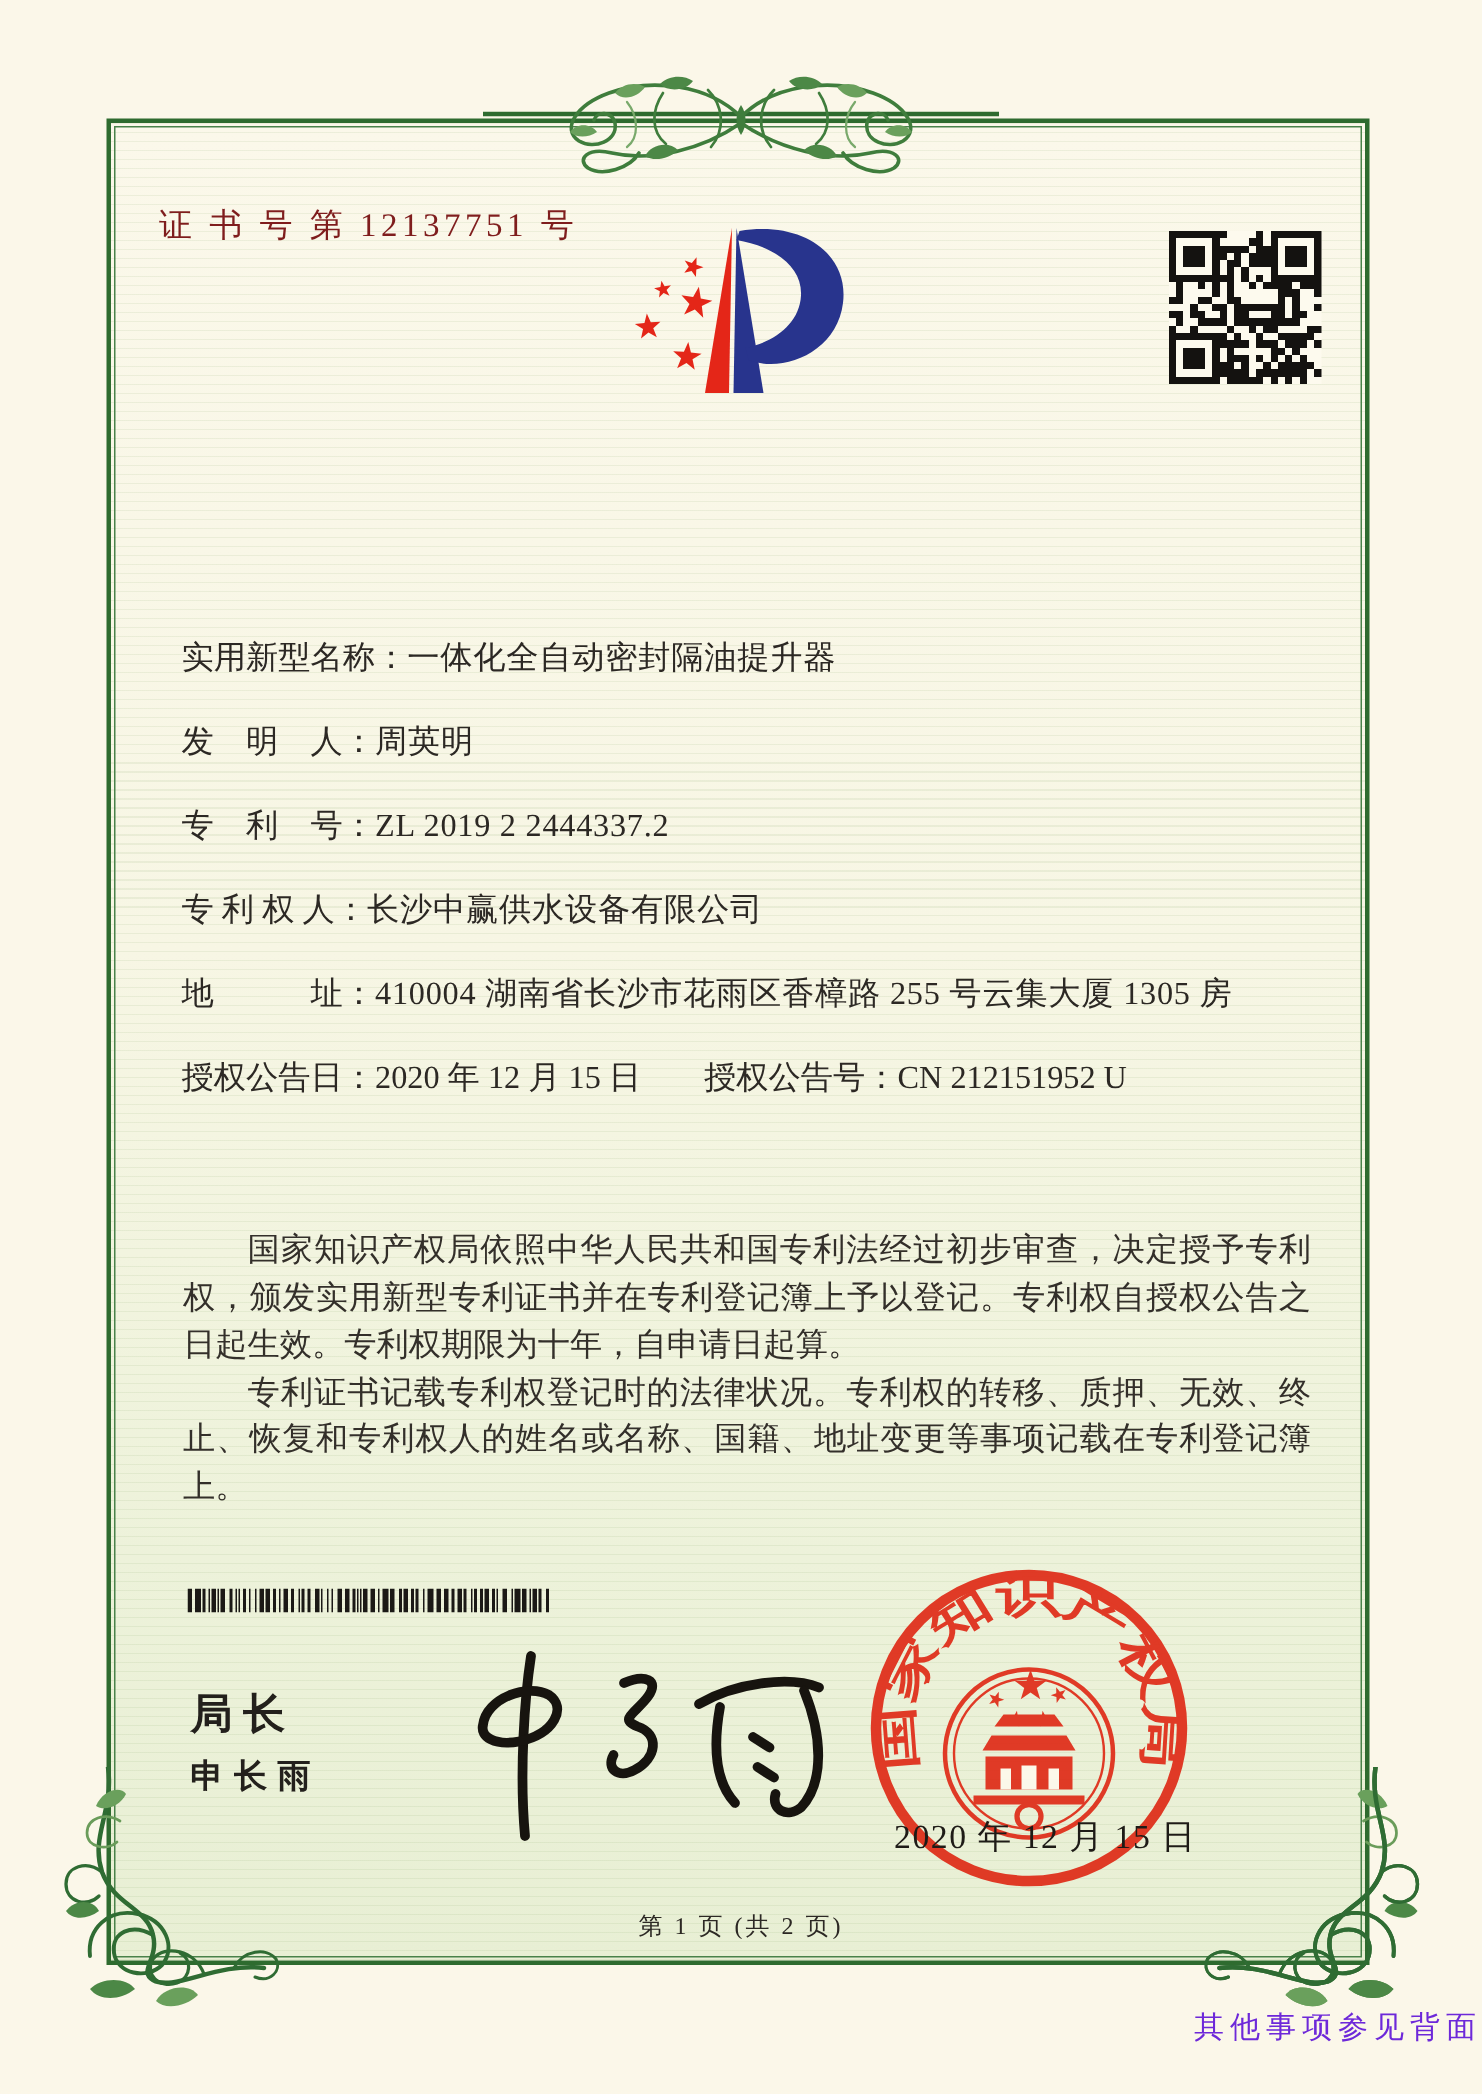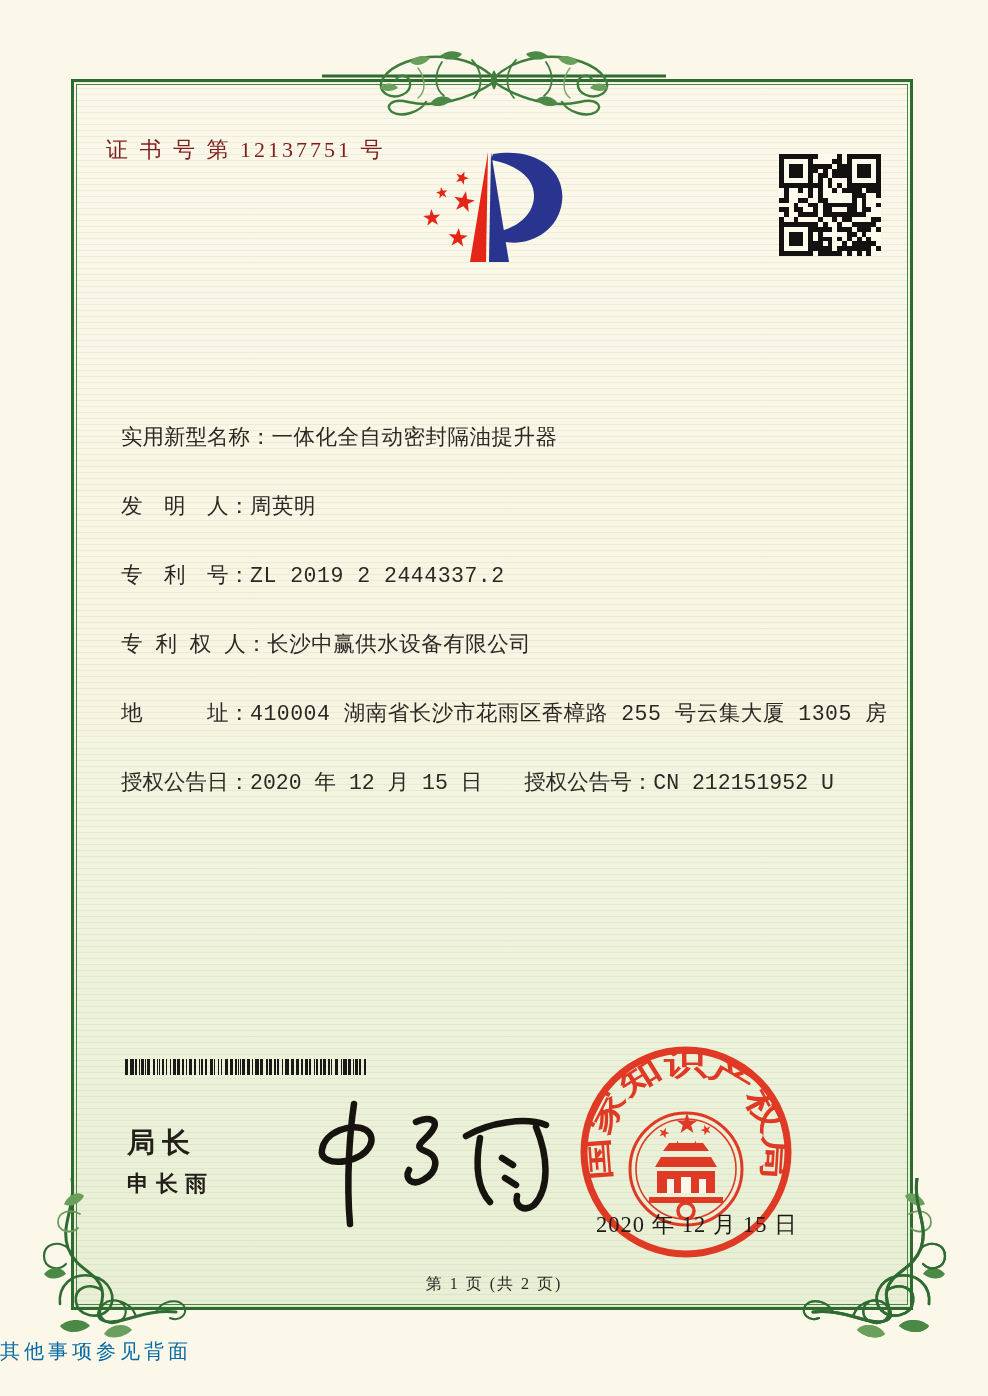--- a/index.html
+++ b/index.html
@@ -48,22 +48,22 @@
 
   .title{
     position:absolute;left:0;right:0;top:298px;
     text-align:center;font-size:46px;font-weight:bold;
     letter-spacing:13px;color:#17130e;text-indent:13px;
   }
 
   
   .fields{
     position:absolute;left:121px;top:424px;width:772px;
-    display:flex;flex-direction:column;gap:40px;
-    font-size:21.5px;line-height:29px;color:#2c2824;font-family:Liberation Mono, monospace;
+    display:flex;flex-direction:column;gap:27px;
+    font-size:21.5px;line-height:29px;color:#2c2824;
   }
   .field-row{display:flex;white-space:nowrap;}
   .field-label{flex:0 0 auto;white-space:pre;}
   .field-value{flex:0 1 auto;letter-spacing:0.5px;text-align:center;}
   .grant-row{display:flex;}
   .grant-pair{display:flex;white-space:pre;}
   .grant-pair + .grant-pair{margin-left:42px;}
 
   
   .body-text{
@@ -81,22 +81,22 @@
   #seal{position:absolute;left:577px;top:1043px;width:218px;height:218px;}
   .seal-date{
     position:absolute;left:596px;top:1209px;width:200px;
     font-size:22.5px;letter-spacing:1px;color:#1e1b17;white-space:nowrap;
   }
   .page-indicator{
     position:absolute;left:0;right:0;top:1274px;text-align:center;
     font-size:16px;letter-spacing:2px;color:#2c2824;
   }
   .back-note{
-    position:absolute;left:0;right:0;top:1338px;text-align:left;
-    font-size:20px;letter-spacing:4px;color:#0369a1;
+    position:absolute;left:0;right:0;top:1338px;text-align:right;
+    font-size:20px;letter-spacing:4px;color:#6d28d9;
   }
 </style>
 </head>
 <body>
 
 <div class="page">
 
   <div class="frame">
     <div class="frame-inner"></div>
   </div>
@@ -442,20 +442,22 @@
       <span class="field-label">地　　　址：</span>
       <span class="field-value">410004 湖南省长沙市花雨区香樟路 255 号云集大厦 1305 房</span>
     </div>
     <div class="grant-row">
       <span class="grant-pair"><span>授权公告日：</span><span>2020 年 12 月 15 日</span></span>
       <span class="grant-pair"><span>授权公告号：</span><span>CN 212151952 U</span></span>
     </div>
   </div>
 
   <div class="body-text">
+    <p>国家知识产权局依照中华人民共和国专利法经过初步审查，决定授予专利权，颁发实用新型专利证书并在专利登记簿上予以登记。专利权自授权公告之日起生效。专利权期限为十年，自申请日起算。</p>
+    <p>专利证书记载专利权登记时的法律状况。专利权的转移、质押、无效、终止、恢复和专利权人的姓名或名称、国籍、地址变更等事项记载在专利登记簿上。</p>
   </div>
 
   <svg id="barcode" viewBox="0 0 244 16" preserveAspectRatio="none">
       <rect x="0" y="0" width="3" height="16" fill="#1b1916"></rect>
       <rect x="5" y="0" width="4" height="16" fill="#1b1916"></rect>
       <rect x="10" y="0" width="2" height="16" fill="#1b1916"></rect>
       <rect x="14" y="0" width="1" height="16" fill="#1b1916"></rect>
       <rect x="16" y="0" width="3" height="16" fill="#1b1916"></rect>
       <rect x="20" y="0" width="1" height="16" fill="#1b1916"></rect>
       <rect x="22" y="0" width="3" height="16" fill="#1b1916"></rect>

